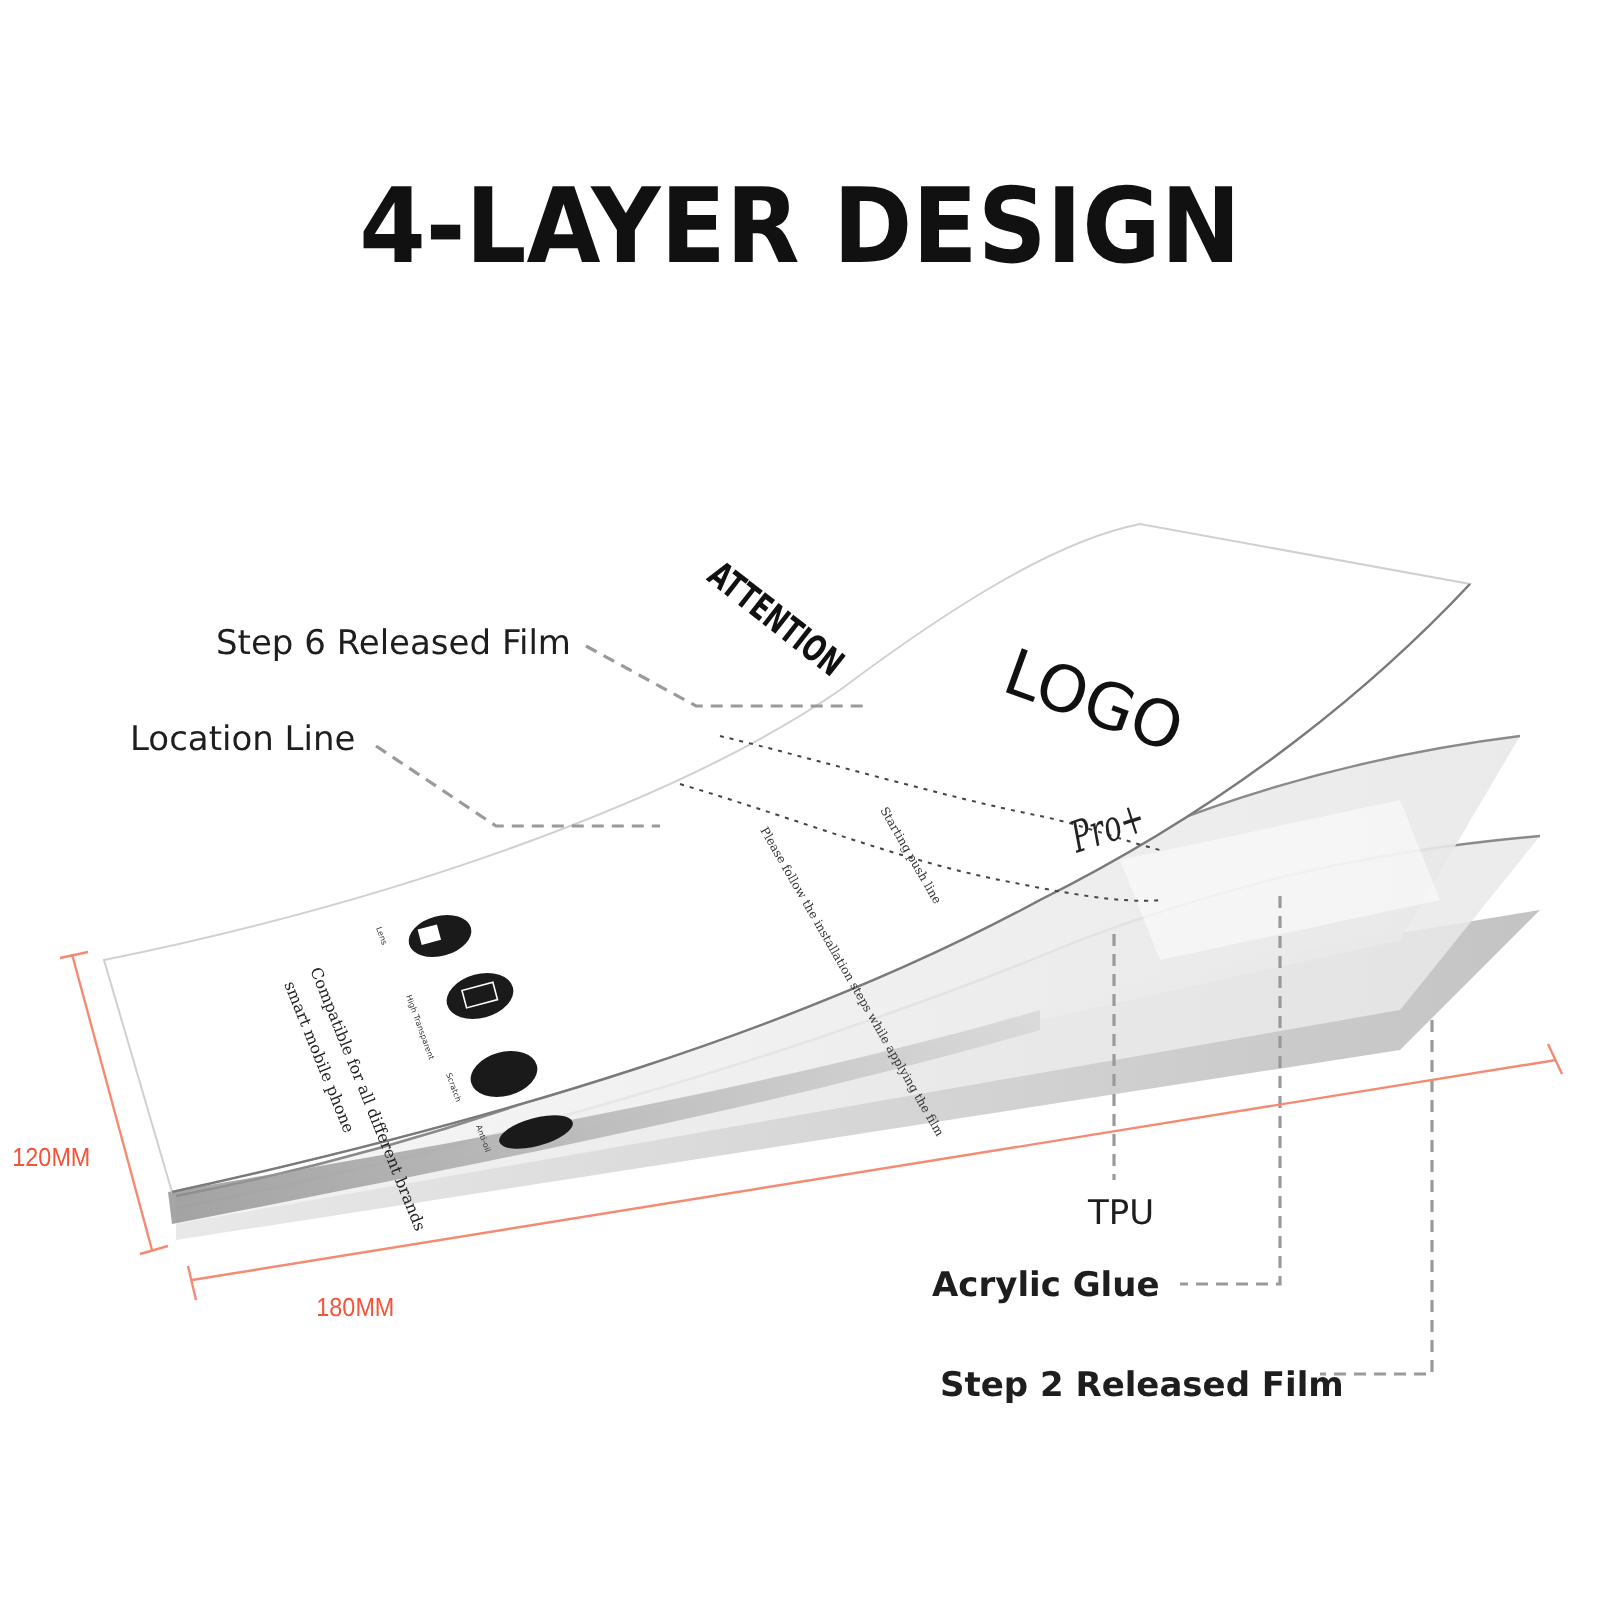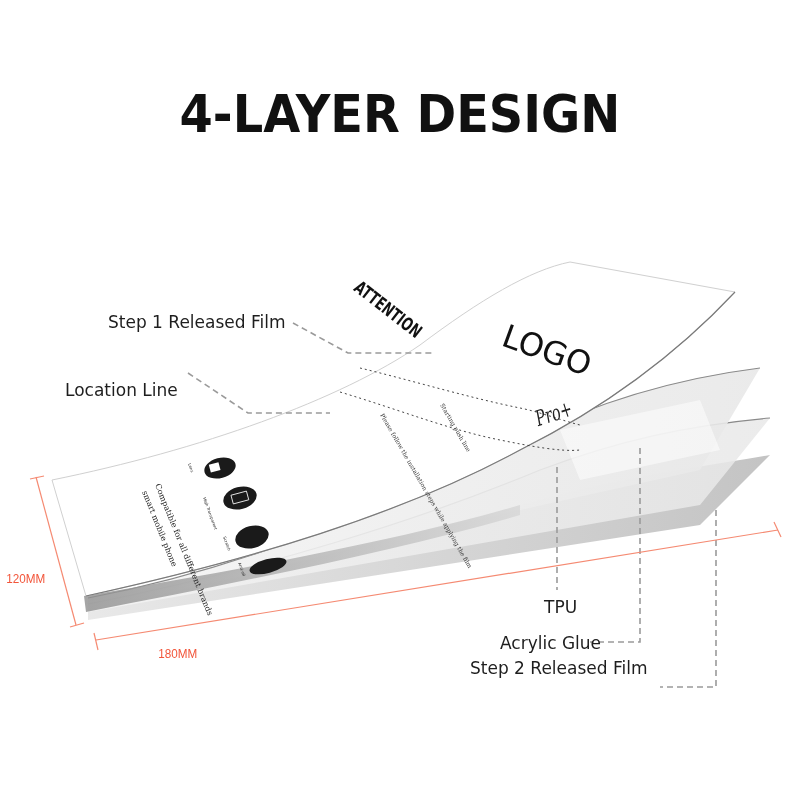--- a/index.html
+++ b/index.html
@@ -95,20 +95,20 @@
   <g stroke="#f58a72" stroke-width="1.2" fill="none">
     <path d="M36,477 L76,625"></path>
     <path d="M30,479 L44,476"></path>
     <path d="M70,627 L84,623"></path>
     <path d="M96,640 L778,530"></path>
     <path d="M94,633 L98,650"></path>
     <path d="M774,522 L781,537"></path>
   </g>
 </svg>
 
-<div class="label" style="left:108px; top:312px;">Step 1 Released Film</div>
-<div class="label" style="left:65px; top:380px;">Location Line</div>
+<div class="label" style="left:108px; top:312px;">Step 6 Released Film</div>
+<div class="label" style="left:65px; top:360px;">Location Line</div>
 <div class="label" style="left:544px; top:597px;">TPU</div>
-<div class="label" style="left:500px; top:633px;">Acrylic Glue</div>
-<div class="label" style="left:470px; top:658px;">Step 2 Released Film</div>
+<div class="label" style="left:466px; top:633px;font-weight:bold;">Acrylic Glue</div>
+<div class="label" style="left:470px; top:683px;font-weight:bold;">Step 2 Released Film</div>
 
 <div class="dim" style="left:4px; top:571px;">120MM</div>
 <div class="dim" style="left:156px; top:646px;">180MM</div>
 
 </body></html>

